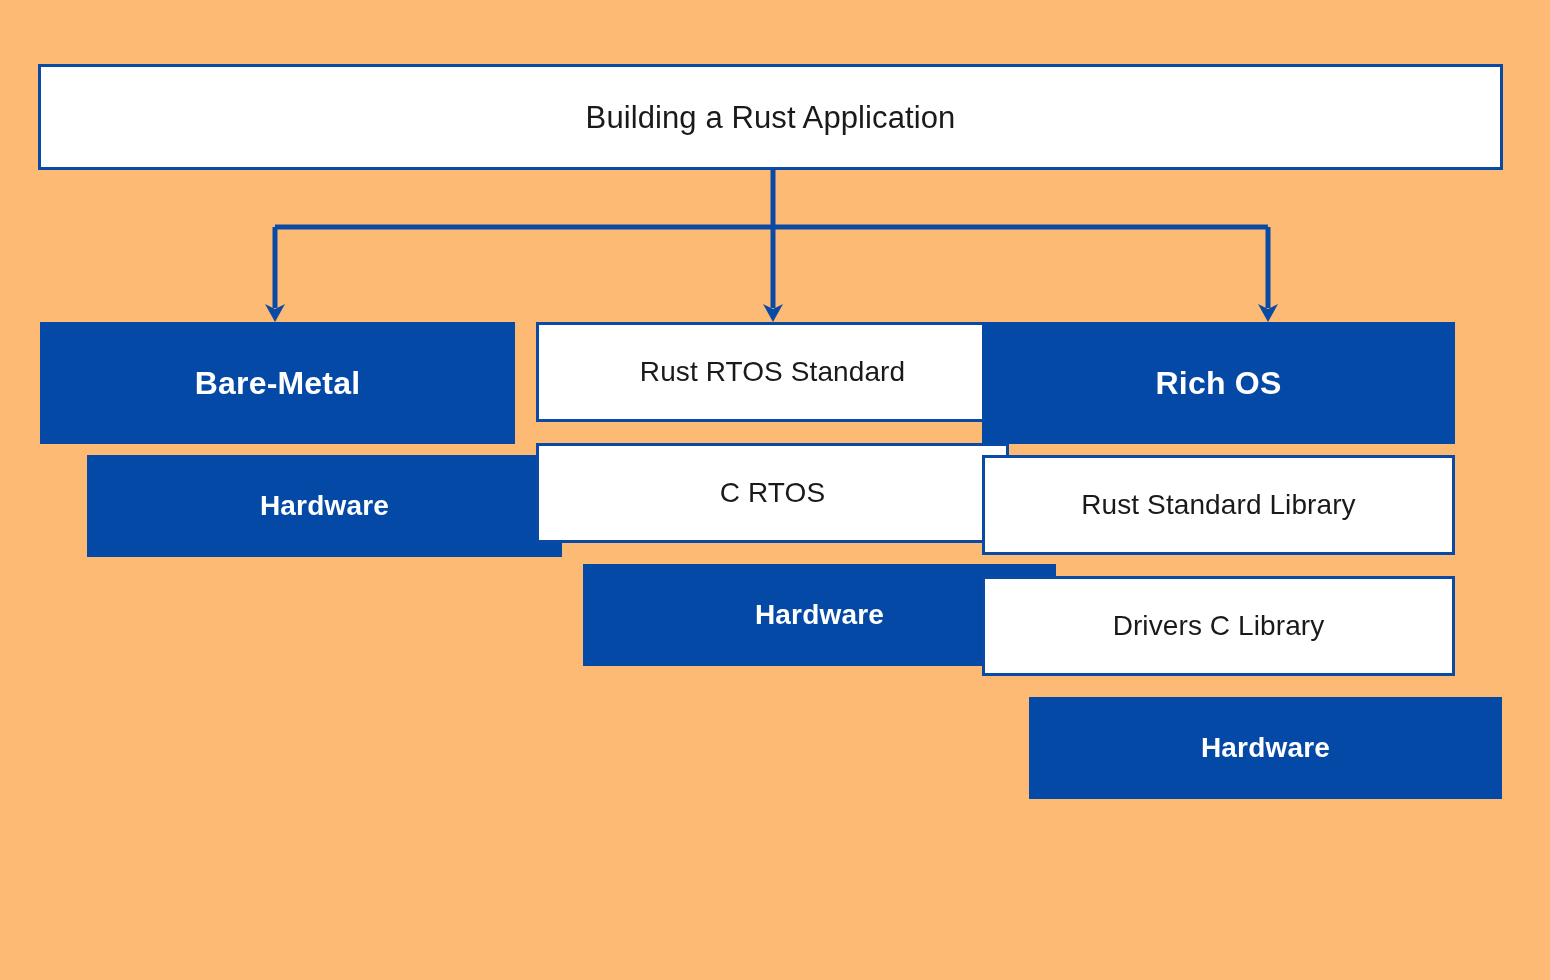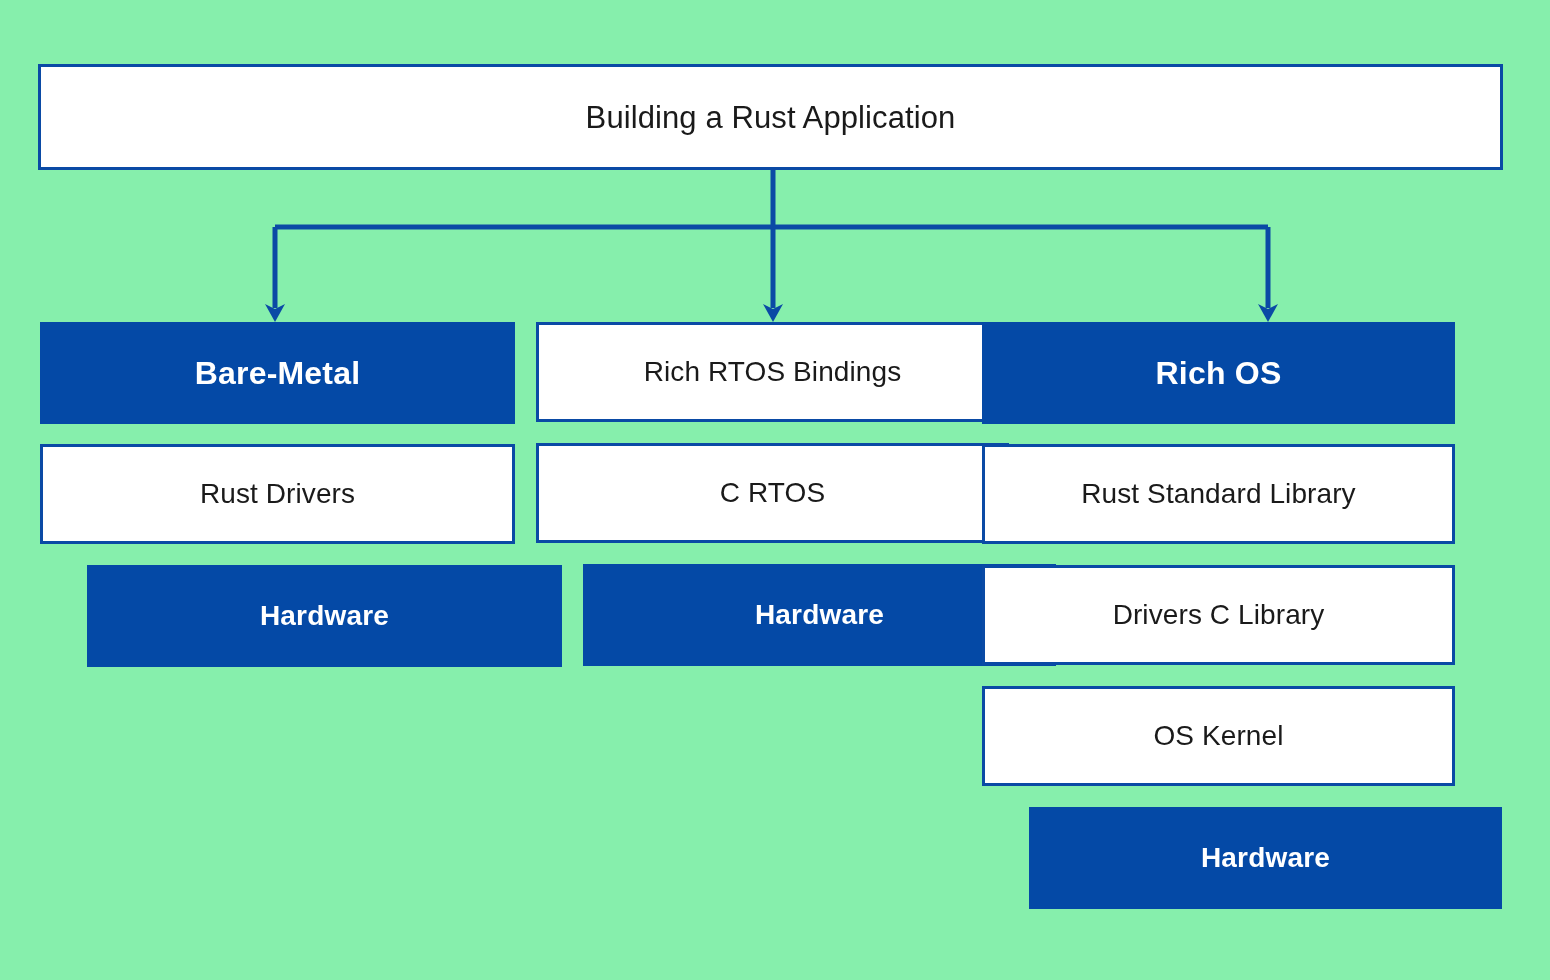--- a/index.html
+++ b/index.html
@@ -10,21 +10,21 @@
   body {
     width: 1550px;
     height: 980px;
     font-family: "Liberation Sans", sans-serif;
     overflow: hidden;
   }
   #canvas {
     position: relative;
     width: 1550px;
     height: 980px;
-    background: #86efac;
+    background: #fdba74;
   }
 
   
   .root-box {
     position: absolute;
     left: 38px;
     top: 64px;
     width: 1465px;
     height: 106px;
     box-sizing: border-box;
@@ -65,24 +65,24 @@
     box-sizing: border-box;
     width: 100%;
     display: flex;
     align-items: center;
     justify-content: center;
     text-align: center;
   }
 
   
   .node.header {
-    height: 102px;
+    height: 122px;
     background: #0449a6;
     border: none;
-    margin-bottom: 20px;
+    margin-bottom: 11px;
   }
   .node.header .node-label {
     font-size: 32px;
     font-weight: 700;
     color: #ffffff;
     letter-spacing: 0.2px;
     line-height: 1;
   }
 
   
@@ -137,51 +137,45 @@
 
     <path d="M 275 322 L 265 304 L 275 309 L 285 304 Z" fill="#0a4aa5"></path>
     <path d="M 773 322 L 763 304 L 773 309 L 783 304 Z" fill="#0a4aa5"></path>
     <path d="M 1268 322 L 1258 304 L 1268 309 L 1278 304 Z" fill="#0a4aa5"></path>
   </svg>
 
   <div class="column col-0">
     <div class="node header">
       <span class="node-label">Bare-Metal</span>
     </div>
-    <div class="node layer">
-      <span class="node-label">Rust Drivers</span>
-    </div>
     <div class="node hardware">
       <span class="node-label">Hardware</span>
     </div>
   </div>
 
   <div class="column col-1">
     <div class="node layer">
-      <span class="node-label">Rich RTOS Bindings</span>
+      <span class="node-label">Rust RTOS Standard</span>
     </div>
     <div class="node layer">
       <span class="node-label">C RTOS</span>
     </div>
     <div class="node hardware">
       <span class="node-label">Hardware</span>
     </div>
   </div>
 
   <div class="column col-2">
     <div class="node header">
       <span class="node-label">Rich OS</span>
     </div>
     <div class="node layer">
       <span class="node-label">Rust Standard Library</span>
     </div>
     <div class="node layer">
       <span class="node-label">Drivers C Library</span>
     </div>
-    <div class="node layer">
-      <span class="node-label">OS Kernel</span>
-    </div>
     <div class="node hardware">
       <span class="node-label">Hardware</span>
     </div>
   </div>
 
 </div>
 
 </body></html>

